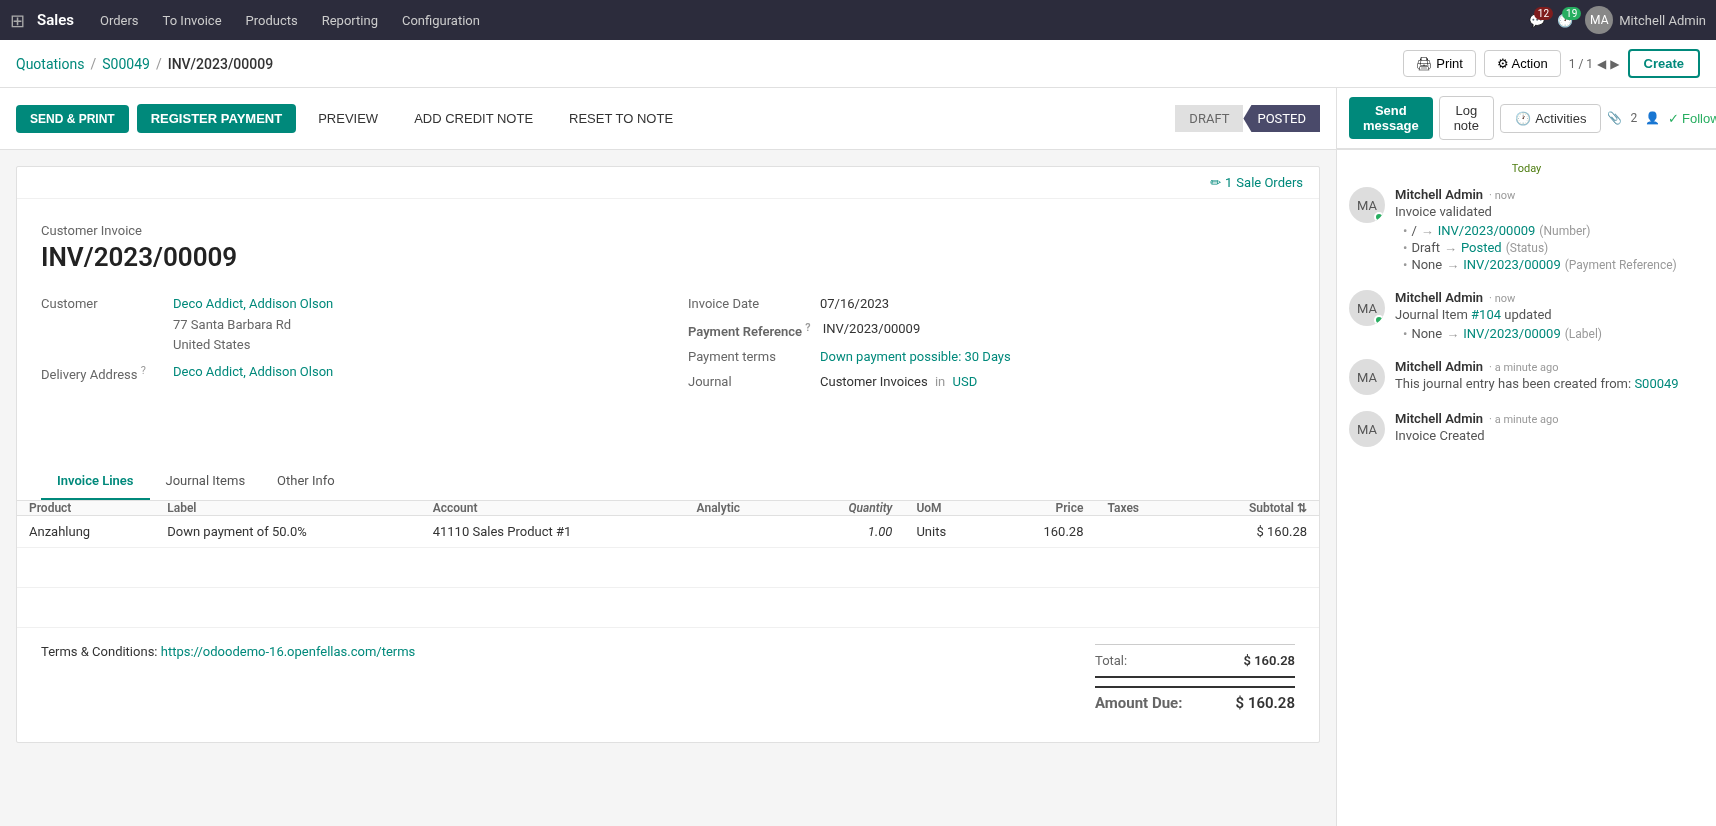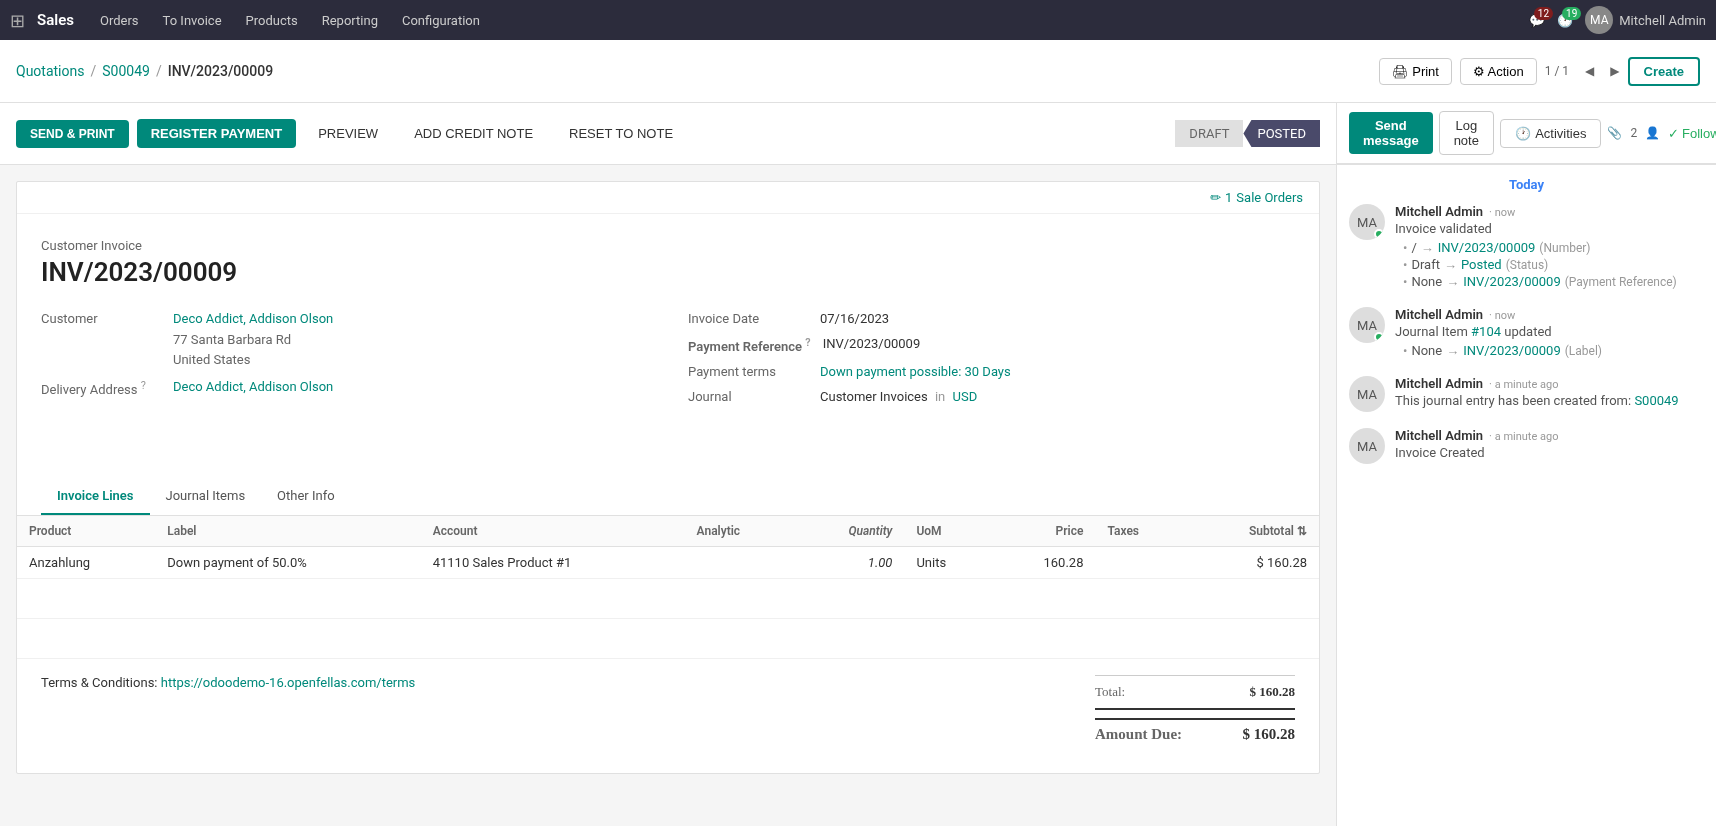--- a/index.html
+++ b/index.html
@@ -11,29 +11,29 @@
     .top-nav .app-name { color: #fff; font-weight: 600; font-size: 15px; margin-right: 12px; }
     .top-nav .nav-item { color: #ccc; padding: 0 10px; height: 40px; display: flex; align-items: center; cursor: pointer; font-size: 13px; }
     .top-nav-right { margin-left: auto; display: flex; align-items: center; gap: 12px; }
     .top-nav-right .badge-btn { position: relative; cursor: pointer; color: #ccc; }
     .top-nav-right .badge { position: absolute; top: -6px; right: -8px; background: #7f1d1d; color: #fff; border-radius: 10px; font-size: 10px; padding: 1px 4px; }
     .top-nav-right .badge-green { background: #27ae60; }
     .user-avatar { display: flex; align-items: center; gap: 6px; color: #ccc; cursor: pointer; }
     .avatar-img { width: 28px; height: 28px; border-radius: 50%; background: #888; overflow: hidden; display: flex; align-items: center; justify-content: center; font-size: 12px; color: #fff; }
 
     
-    .breadcrumb-bar { background: #fff; border-bottom: 1px solid #e0e0e0; padding: 0 16px; height: 63px; display: flex; align-items: center; justify-content: space-between; }
+    .breadcrumb-bar { background: #fff; border-bottom: 1px solid #e0e0e0; padding: 0 16px; height: 48px; display: flex; align-items: center; justify-content: space-between; }
     .breadcrumb { display: flex; align-items: center; gap: 6px; font-size: 14px; }
     .breadcrumb a { color: #00897b; text-decoration: none; }
     .breadcrumb-sep { color: #999; }
     .breadcrumb-current { color: #333; font-weight: 500; }
     .breadcrumb-actions { display: flex; align-items: center; gap: 8px; }
     .btn-print { background: #fff; border: 1px solid #ccc; padding: 5px 12px; border-radius: 4px; cursor: pointer; display: flex; align-items: center; gap: 4px; font-size: 13px; }
     .btn-action { background: #fff; border: 1px solid #ccc; padding: 5px 12px; border-radius: 4px; cursor: pointer; font-size: 13px; }
-    .nav-arrows { display: flex; align-items: center; gap: 16px; font-size: 12px; color: #666; }
+    .nav-arrows { display: flex; align-items: center; gap: 4px; font-size: 12px; color: #666; }
     .nav-arrows span { cursor: pointer; }
     .btn-create { background: #fff; border: 2px solid #00897b; color: #00897b; padding: 5px 14px; border-radius: 4px; cursor: pointer; font-weight: 600; font-size: 13px; }
 
     
     .action-bar { background: #fff; border-bottom: 1px solid #e0e0e0; padding: 6px 16px; display: flex; align-items: center; gap: 8px; }
     .btn-send-print { background: #00897b; color: #fff; border: none; padding: 7px 14px; border-radius: 4px; cursor: pointer; font-weight: 600; font-size: 12px; }
     .btn-register { background: #00897b; color: #fff; border: none; padding: 7px 14px; border-radius: 4px; cursor: pointer; font-weight: 600; font-size: 13px; }
     .btn-preview { background: #fff; border: none; color: #333; padding: 7px 14px; cursor: pointer; font-size: 13px; }
     .btn-add-credit { background: #fff; border: none; color: #333; padding: 7px 14px; cursor: pointer; font-size: 13px; }
     .btn-reset { background: #fff; border: none; color: #333; padding: 7px 14px; cursor: pointer; font-size: 13px; }
@@ -64,45 +64,45 @@
     .field-bold { font-weight: 600; }
     .payment-terms-link { color: #00897b; text-decoration: none; }
 
     
     .tabs { border-bottom: 1px solid #e0e0e0; display: flex; padding: 0 24px; margin-top: 16px; }
     .tab { padding: 10px 16px; cursor: pointer; border-bottom: 2px solid transparent; font-size: 13px; color: #555; }
     .tab.active { border-bottom: 2px solid #00897b; color: #00897b; font-weight: 600; }
 
     
     .invoice-table { width: 100%; border-collapse: collapse; margin: 0; }
-    .invoice-table th { text-align: left; padding: 8px 12px; font-size: 12px; font-weight: 600; color: #666; border-bottom: 1px solid #e0e0e0; background: #fafafa; }
+    .invoice-table th { text-align: left; padding: 0 12px; font-size: 12px; font-weight: 600; color: #666; border-bottom: 1px solid #e0e0e0; background: #fafafa; }
     .invoice-table td { padding: 8px 12px; font-size: 13px; border-bottom: 1px solid #f0f0f0; }
     .invoice-table .col-qty { text-align: right; font-style: italic; }
     .invoice-table .col-price { text-align: right; }
     .invoice-table .col-subtotal { text-align: right; }
     .col-arrows { color: #666; cursor: pointer; }
 
     
     .invoice-footer { padding: 16px 24px; }
     .terms-link { color: #00897b; text-decoration: none; font-size: 13px; }
-    .totals-section { float: right; text-align: left; min-width: 200px; font-family: Liberation Serif, serif; }
+    .totals-section { float: right; text-align: left; min-width: 200px; }
     .total-row { display: flex; justify-content: space-between; gap: 40px; margin-bottom: 6px; font-size: 13px; }
     .total-row.amount-due { font-size: 15px; font-weight: 700; border-top: 2px solid #333; padding-top: 6px; margin-top: 6px; }
     .total-label { color: #666; }
     .total-value { color: #333; font-weight: 600; }
 
     
     .chatter-header { padding: 8px 12px; border-bottom: 1px solid #e0e0e0; display: flex; align-items: center; gap: 6px; }
     .chatter-btn { padding: 6px 14px; border-radius: 4px; cursor: pointer; font-size: 13px; border: none; }
     .chatter-btn-primary { background: #00897b; color: #fff; font-weight: 600; }
     .chatter-btn-secondary { background: #fff; border: 1px solid #ccc; color: #333; }
     .chatter-btn-activities { background: #fff; border: 1px solid #ccc; color: #333; display: flex; align-items: center; gap: 4px; }
     .chatter-right-actions { margin-left: auto; display: flex; align-items: center; gap: 8px; color: #666; font-size: 12px; }
     .chatter-messages { flex: 1; overflow-y: auto; padding: 12px; }
-    .today-label { text-align: center; font-weight: 700; font-size: 13px; color: #3b82f6; margin-bottom: 12px; }
+    .today-label { text-align: center; font-weight: 400; font-size: 11px; color: #4d7c0f; margin-bottom: 12px; }
     .message { display: flex; gap: 10px; margin-bottom: 16px; }
     .msg-avatar { width: 36px; height: 36px; border-radius: 50%; background: #ddd; flex-shrink: 0; overflow: hidden; display: flex; align-items: center; justify-content: center; font-size: 13px; color: #555; position: relative; }
     .msg-avatar .online-dot { width: 10px; height: 10px; background: #27ae60; border-radius: 50%; position: absolute; bottom: 1px; right: 1px; border: 2px solid #fff; }
     .msg-content { flex: 1; }
     .msg-header { display: flex; align-items: baseline; gap: 6px; }
     .msg-author { font-weight: 600; color: #333; font-size: 13px; }
     .msg-time { color: #999; font-size: 11px; }
     .msg-text { color: #555; font-size: 13px; margin-top: 2px; }
     .msg-list { list-style: none; padding-left: 8px; margin-top: 4px; }
     .msg-list li { color: #555; font-size: 13px; display: flex; align-items: center; gap: 4px; margin-bottom: 2px; }

